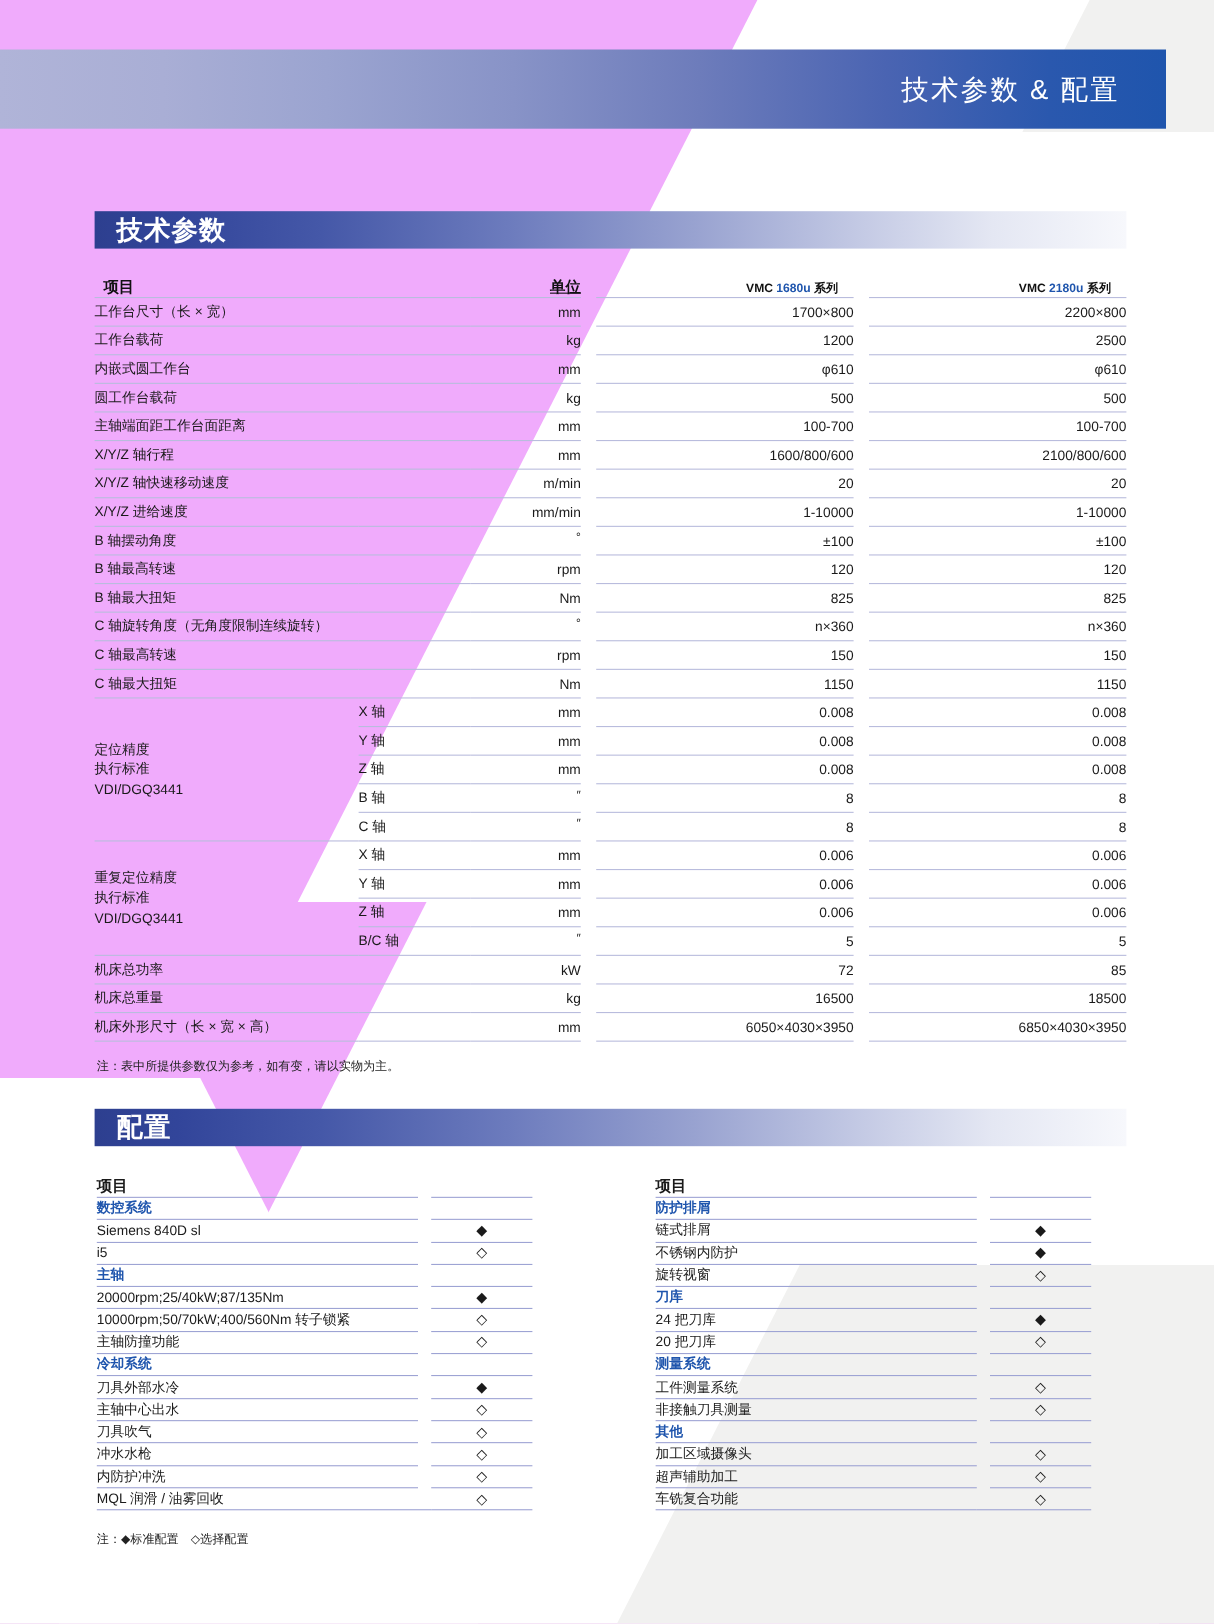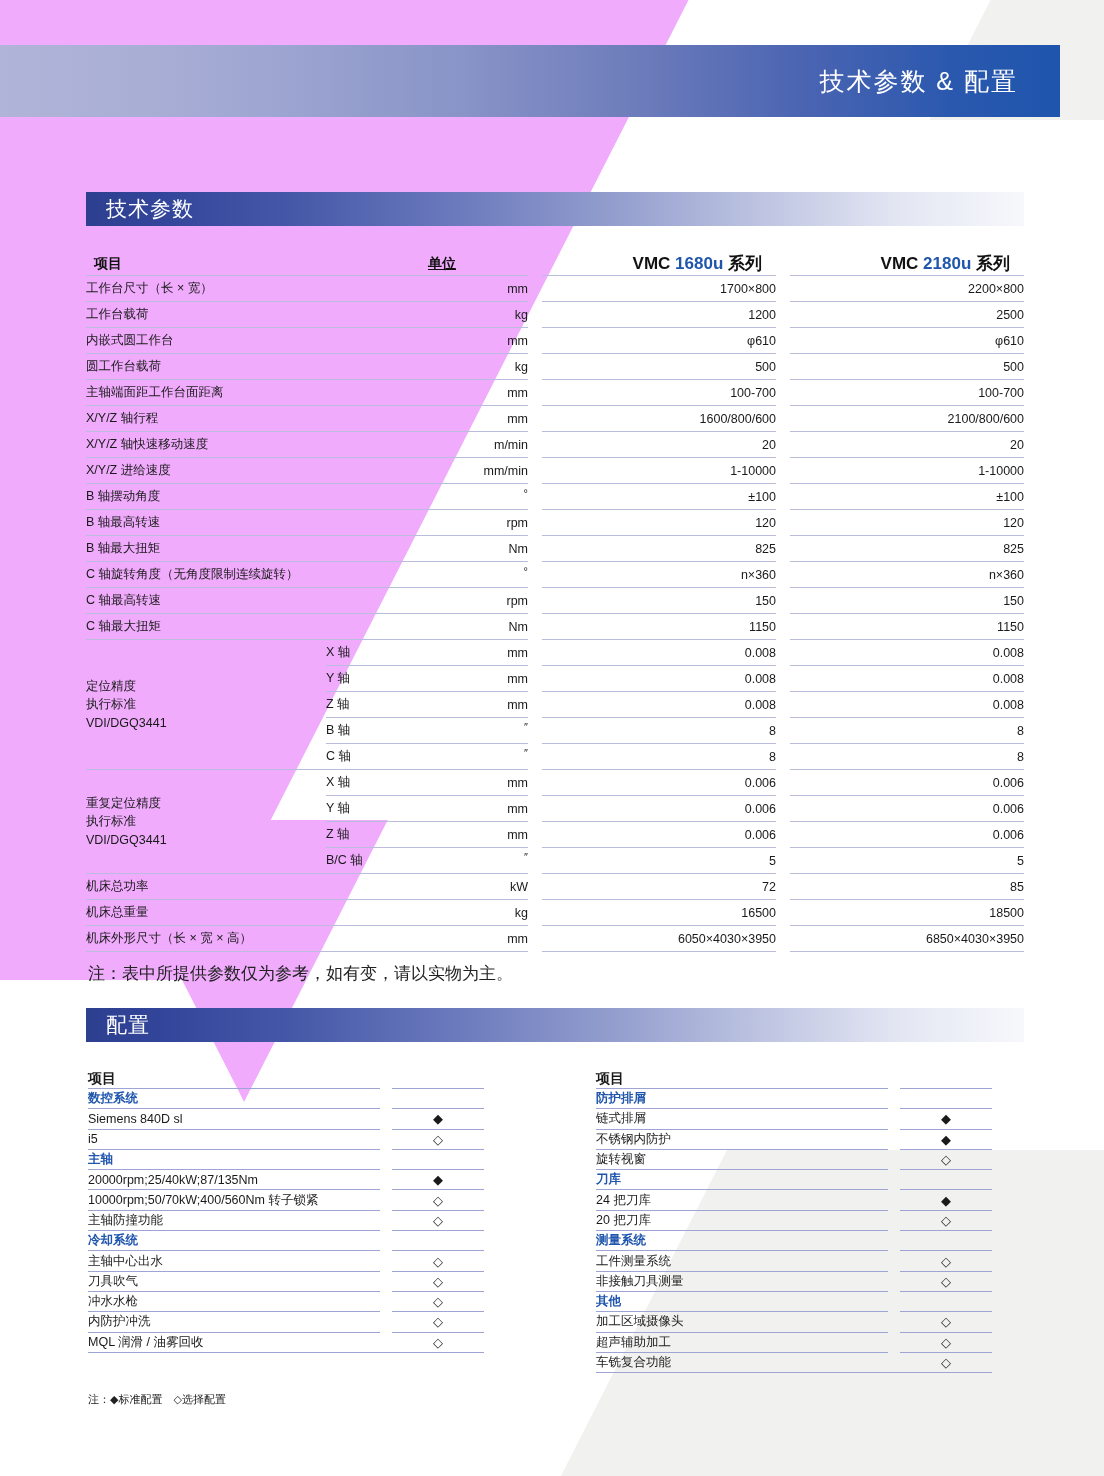--- a/index.html
+++ b/index.html
@@ -77,23 +77,24 @@
     left: 86px;
     width: 938px; height: 34px;
     background: linear-gradient(to right,
         #2d3f8f 0%, #32459a 8%, #4558a8 22%,
         #6c7bbd 40%, #98a2d0 58%, #c3c9e4 74%,
         #e4e7f3 87%, #f7f8fc 100%);
     display: flex; align-items: center;
   }
   .sec-bar span {
     color: #ffffff;
-    font-size: 21px;
+    font-size: 24px;
     letter-spacing: 1px;
     padding-left: 20px;
+    font-weight: bold;
   }
   #sec-spec { top: 192px; }
   #sec-config { top: 1008px; }
 
   
   #spec-wrap {
     position: absolute;
     left: 86px; top: 252px;
     width: 938px;
   }
@@ -108,22 +109,22 @@
     vertical-align: middle;
   }
   
   .sp-head td {
     font-weight: bold;
     font-size: 14px;
     padding-bottom: 9px;
     color: #111;
   }
   .sp-head .c-item { text-align: left; padding-left: 8px; }
-  .sp-head .c-unit { text-align: left; text-decoration: underline; }
-  .sp-head .c-val  { padding-right: 14px; font-size: 17px; }
+  .sp-head .c-unit { text-align: right; text-decoration: underline; }
+  .sp-head .c-val  { padding-right: 14px; font-size: 11px; }
   .model-num { color: #1f55ad; }
 
   
   .sp-body td {
     height: 26px;
     border-top: 1.6px solid #b9bcdd;
     font-size: 12.5px;
   }
   .c-item   { text-align: left;  padding-left: 8px; width: 268px; }
   .c-sub    { text-align: left;  padding-left: 12px; width: 102px; }
@@ -134,21 +135,21 @@
     text-align: left; padding-left: 8px;
     vertical-align: middle;
     line-height: 1.45;
     font-size: 12.5px;
   }
   .sup { vertical-align: super; font-size: 11px; }
 
   .table-note {
     position: absolute;
     left: 88px;
-    font-size: 17px;
+    font-size: 11px;
     color: #222;
   }
   #spec-note { top: 962px; }
 
   
   .cfg-block { position: absolute; top: 1070px; width: 396px; }
   #cfg-left  { left: 88px; }
   #cfg-right { left: 596px; }
 
   table.cfg {
@@ -479,20 +480,25 @@
             <td class="cfg-label">主轴防撞功能</td>
             <td class="cfg-gap"></td>
             <td class="cfg-mark">◇</td>
           </tr>
           <tr class="cat">
             <td class="cfg-label">冷却系统</td>
             <td class="cfg-gap"></td>
             <td class="cfg-mark"></td>
           </tr>
           <tr>
+            <td class="cfg-label">刀具外部水冷</td>
+            <td class="cfg-gap"></td>
+            <td class="cfg-mark">◆</td>
+          </tr>
+          <tr>
             <td class="cfg-label">主轴中心出水</td>
             <td class="cfg-gap"></td>
             <td class="cfg-mark">◇</td>
           </tr>
           <tr>
             <td class="cfg-label">刀具吹气</td>
             <td class="cfg-gap"></td>
             <td class="cfg-mark">◇</td>
           </tr>
           <tr>

